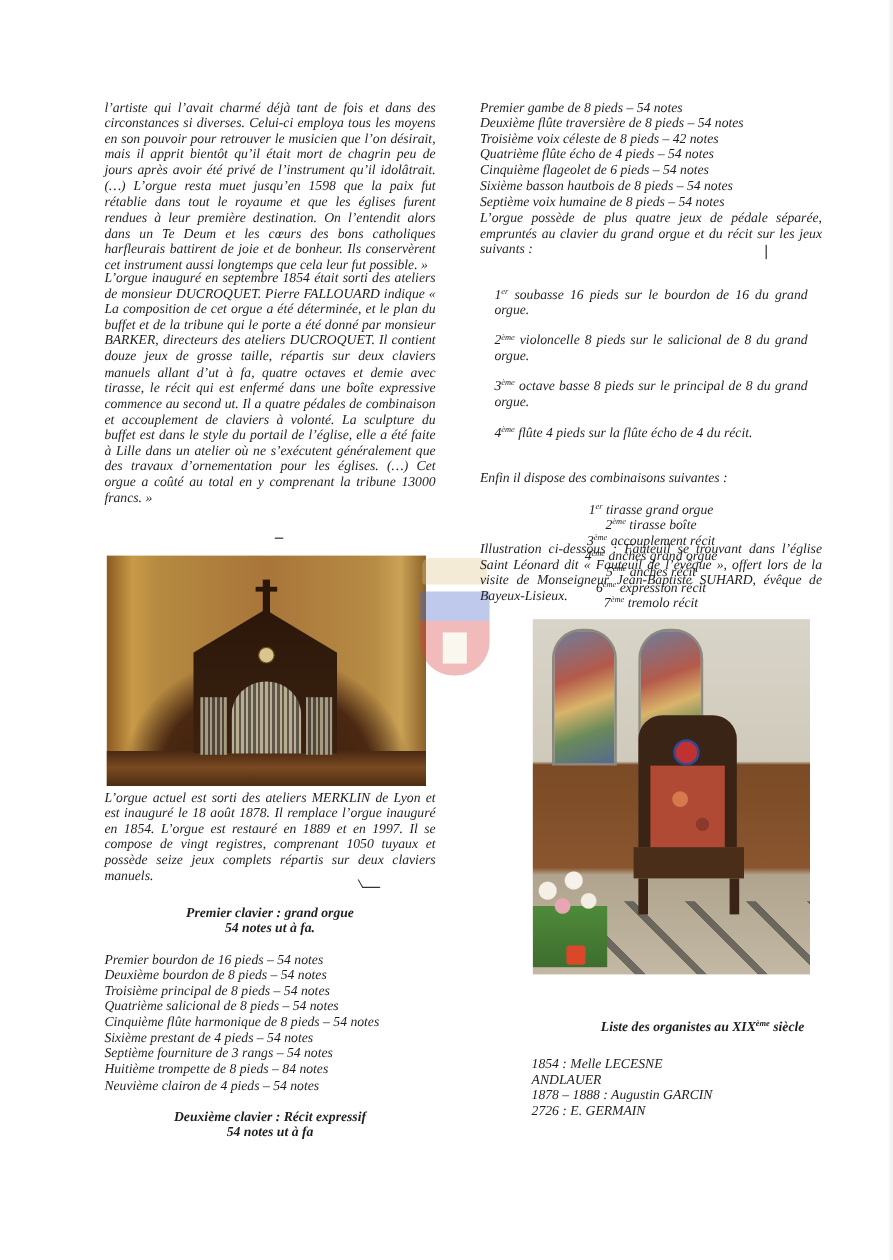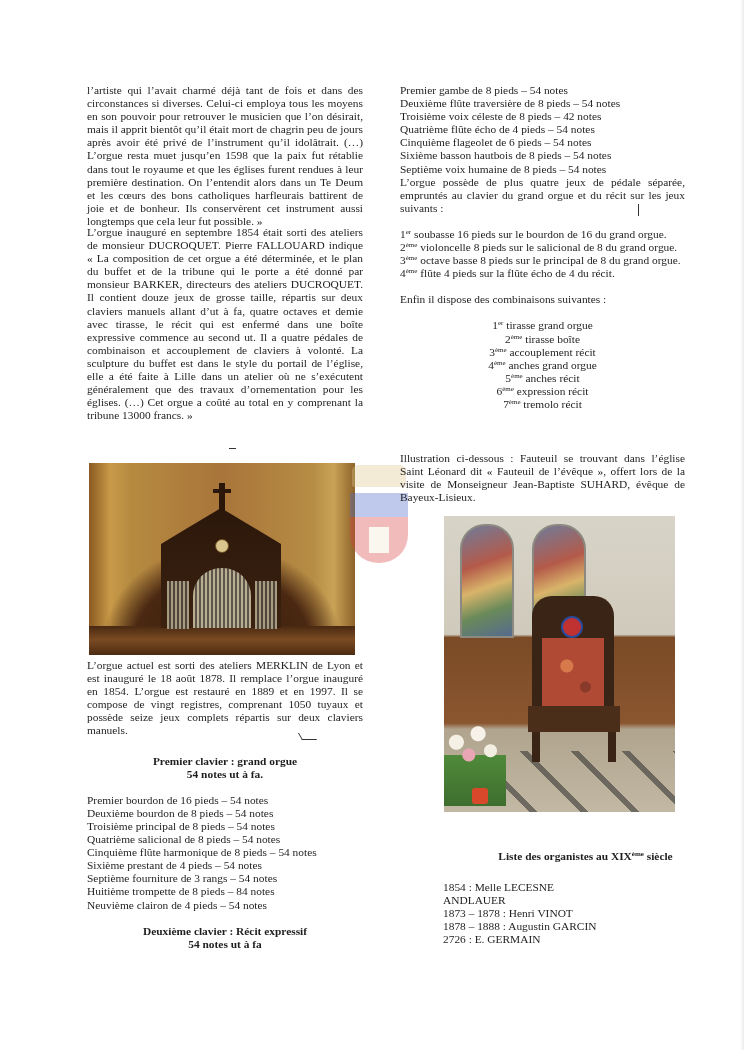--- a/index.html
+++ b/index.html
@@ -1,24 +1,24 @@
 <!DOCTYPE html>
 <html><head>
 <meta charset="utf-8">
 <style>
   html, body { margin: 0; padding: 0; }
   body { width: 744px; height: 1050px; background: #ffffff; position: relative; overflow: hidden;
          font-family: "Liberation Serif", "DejaVu Serif", serif; color: #1e1e1e; }
   .page-edge { position: absolute; right: 0; top: 0; width: 4px; height: 1050px;
                background: linear-gradient(to right, #ffffff, #ececec); }
-  .col { position: absolute; font-size: 11.4px; line-height: 13.1px; }
+  .col { position: absolute; font-size: 11.4px; line-height: 13.1px; font-style: italic; }
   .col-left { left: 87px; top: 84px; width: 276px; }
   .col-right { left: 400px; top: 84px; width: 285px; }
   .justify { text-align: justify; }
-  .justify p { margin: 0; }
+  .justify p { margin: 12px; }
   p { margin: 0; }
   .line { white-space: nowrap; }
   .center { text-align: center; }
   .bold { font-weight: bold; }
   sup { font-size: 7px; line-height: 0; vertical-align: 4px; }
   .gap { height: 13px; }
 
   .photo { position: absolute; overflow: hidden; }
   .photo-organ { left: 89px; top: 463px; width: 266px; height: 192px;
     background:
@@ -170,17 +170,16 @@
   <div class="flowers"></div>
   <div class="pot"></div>
 </div>
 
 <div class="col" style="left:400px;top:850px;width:285px;margin-left:43px;">
   <div class="center bold"><span>Liste des organistes au XIX</span><sup>ème</sup><span> siècle</span></div>
   <div class="gap" style="height:18px;"></div>
   <div>
     <div class="line">1854 : Melle LECESNE</div>
     <div class="line">ANDLAUER</div>
-    <div class="line">1873 – 1878 : Henri VINOT</div>
     <div class="line">1878 – 1888 : Augustin GARCIN</div>
     <div class="line">2726 : E. GERMAIN</div>
   </div>
 </div>
 
 </body></html>

